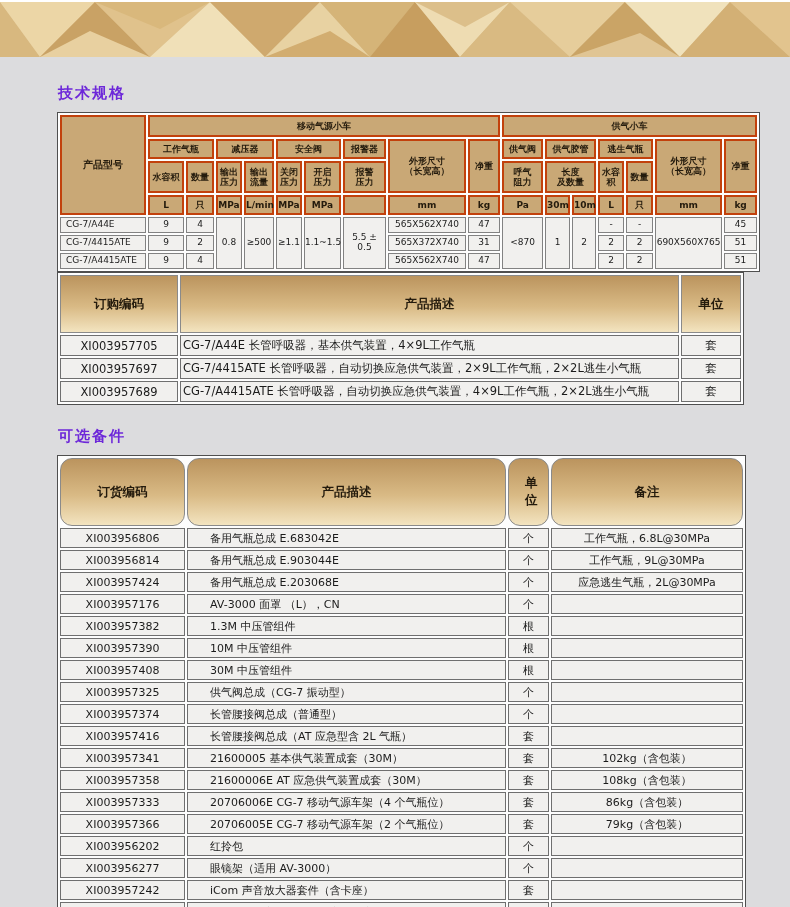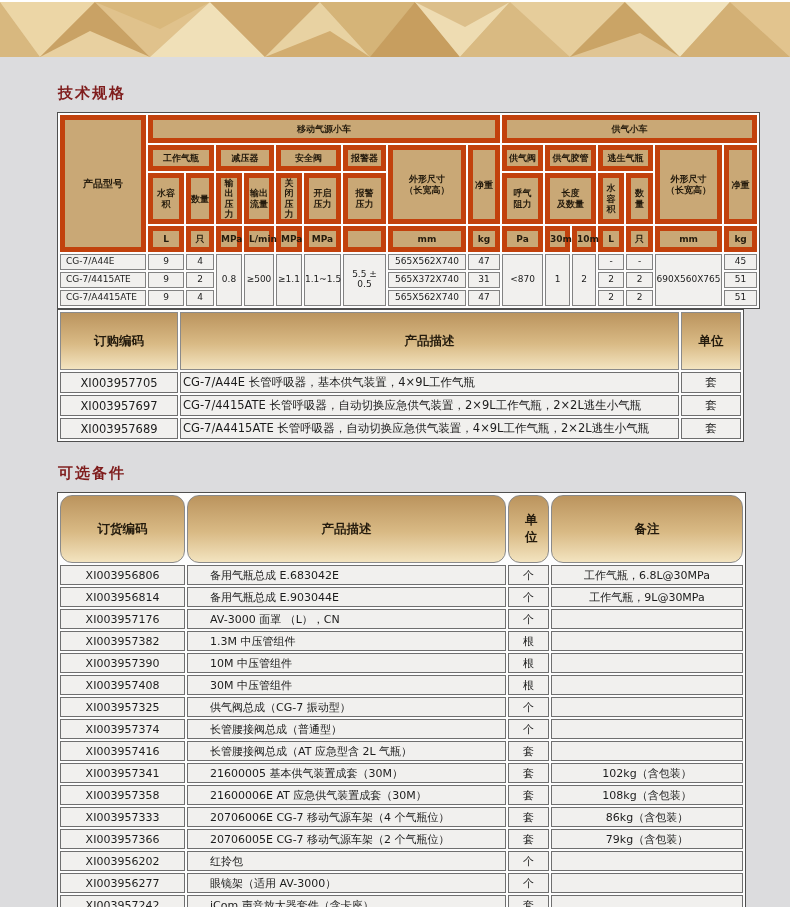--- a/index.html
+++ b/index.html
@@ -4,29 +4,29 @@
 <style>
   html,body{margin:0;padding:0;}
   body{
     width:790px;height:907px;overflow:hidden;
     background:#dcdcde;color:#1b1b1b;
     font-family:"DejaVu Sans","Liberation Sans",sans-serif;
     -webkit-font-smoothing:antialiased;
   }
   .band{display:block;width:790px;height:57px;background:#d9bc88;border-top:2px solid #ffffff;box-sizing:border-box;}
   .content{padding:27px 56px 0 57px;}
-  h2.sec{font-size:15px;font-weight:bold;color:#7f1d1d;margin:0 0 9px 1px;letter-spacing:2px;}
+  h2.sec{font-size:15px;font-weight:bold;color:#6d28d9;margin:0 0 9px 1px;letter-spacing:2px;}
   h2.sec.gap1{margin-top:20px;}
   h2.sec.gap2{margin-top:22px;}
 
   table{border-collapse:separate;border-spacing:2px;background:#fdfdfd;border:1px solid #4f4f4f;}
 
   
   .spec{width:665px;table-layout:fixed;font-size:9px;text-align:center;}
-  .spec th{background:#c9a876;color:#241b0d;font-weight:bold;padding:0;border:5px solid #c2410c;line-height:1.15;}
+  .spec th{background:#c9a876;color:#241b0d;font-weight:bold;padding:0;border:2px solid #c2410c;line-height:1.15;}
   .spec td{background:#f1f0ee;border:1px solid #828282;padding:0;line-height:1.1;}
   .spec tr.rA th{height:18px;}
   .spec tr.rB th{height:16px;font-family:Liberation Serif, serif;}
   .spec tr.rC th{height:28px;}
   .spec tr.rD th{height:16px;}
   .spec tr.dr td{height:14px;}
   .spec td.model{text-align:left;padding-left:5px;}
   .pre{white-space:pre-line;}
 
   
@@ -263,20 +263,26 @@
             <td class="c">工作气瓶，6.8L@30MPa</td>
           </tr>
 
           <tr>
             <td class="c">XI003956814</td>
             <td class="l">备用气瓶总成 E.903044E</td>
             <td class="c">个</td>
             <td class="c">工作气瓶，9L@30MPa</td>
           </tr>
 
+          <tr>
+            <td class="c">XI003957424</td>
+            <td class="l">备用气瓶总成 E.203068E</td>
+            <td class="c">个</td>
+            <td class="c">应急逃生气瓶，2L@30MPa</td>
+          </tr>
 
           <tr>
             <td class="c">XI003957176</td>
             <td class="l">AV-3000 面罩 （L），CN</td>
             <td class="c">个</td>
             <td class="c"></td>
           </tr>
 
           <tr>
             <td class="c">XI003957382</td>

